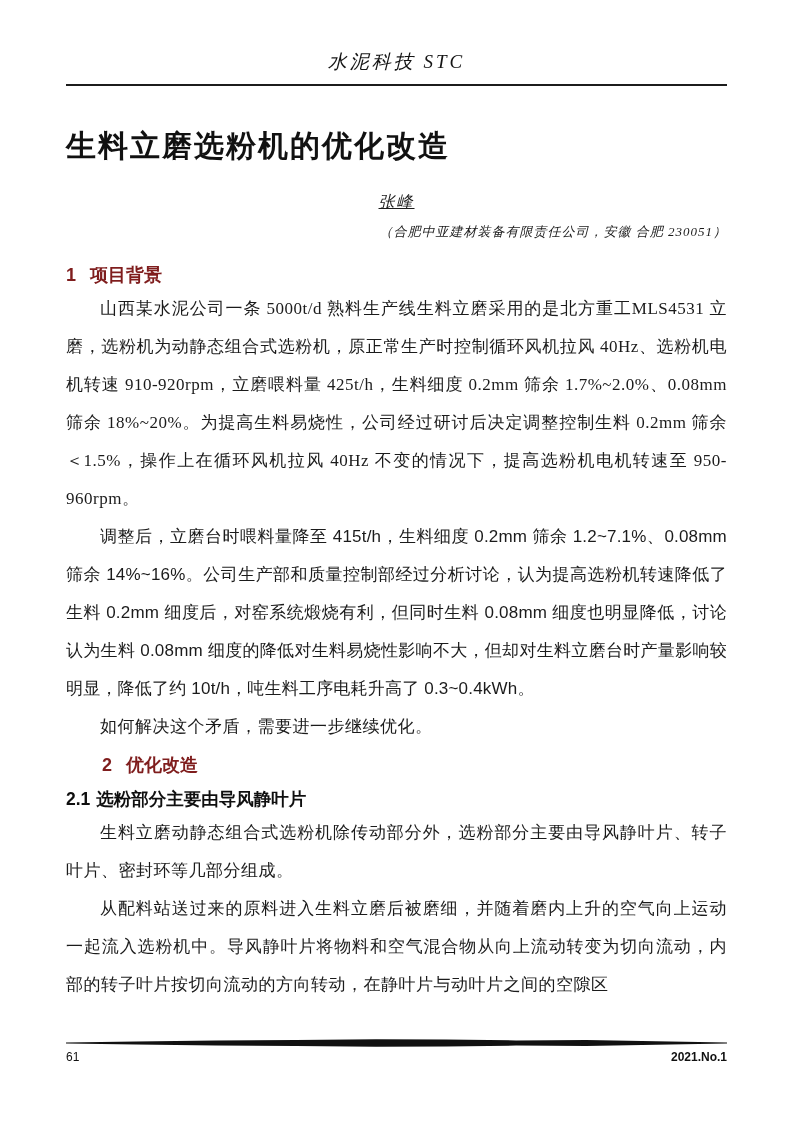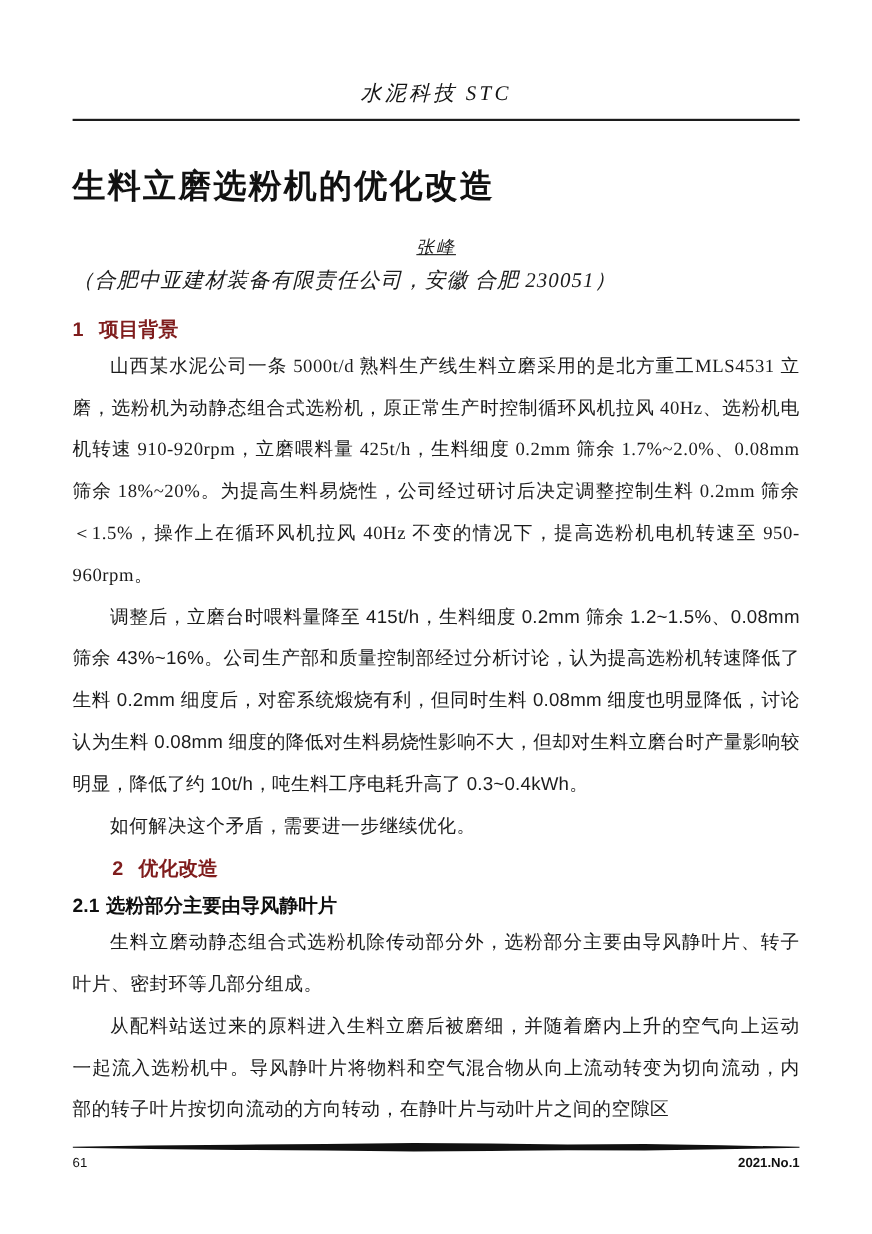--- a/index.html
+++ b/index.html
@@ -13,21 +13,21 @@
     color:#1b1b1b;
   }
   .content{
     position:absolute;
     left:66px;
     top:0;
     width:661px;
   }
   
   .journal-line{
-    padding-top:72px;
+    padding-top:48px;
     text-align:center;
     font-size:19px;
     line-height:28px;
     font-style:italic;
     letter-spacing:3px;
     font-weight:500;
     color:#141414;
   }
   .header-rule{
     margin-top:8px;
@@ -48,22 +48,22 @@
     margin-top:26px;
     text-align:center;
     font-size:16px;
     line-height:20px;
     font-style:italic;
     letter-spacing:2px;
     text-decoration:underline;
   }
   .affiliation-line{
     margin-top:10px;
-    text-align:left;
-    font-size:19px;
+    text-align:right;
+    font-size:13px;
     line-height:20px;
     font-style:italic;
     letter-spacing:1px;
   }
   
   .h-sec{
     margin-top:18px;
     font-family:"Liberation Sans", sans-serif;
     font-weight:700;
     font-size:18px;
@@ -130,21 +130,21 @@
     <div class="header-rule"></div>
 
     <div class="article-title">生料立磨选粉机的优化改造</div>
     <div class="author-line">张峰</div>
     <div class="affiliation-line">（合肥中亚建材装备有限责任公司，安徽 合肥 230051）</div>
 
     <div class="h-sec">
       <span class="sec-num">1</span><span>项目背景</span>
     </div>
     <p class="para">山西某水泥公司一条 5000t/d 熟料生产线生料立磨采用的是北方重工MLS4531 立磨，选粉机为动静态组合式选粉机，原正常生产时控制循环风机拉风 40Hz、选粉机电机转速 910-920rpm，立磨喂料量 425t/h，生料细度 0.2mm 筛余 1.7%~2.0%、0.08mm 筛余 18%~20%。为提高生料易烧性，公司经过研讨后决定调整控制生料 0.2mm 筛余＜1.5%，操作上在循环风机拉风 40Hz 不变的情况下，提高选粉机电机转速至 950-960rpm。</p>
-    <p class="para alt">调整后，立磨台时喂料量降至 415t/h，生料细度 0.2mm 筛余 1.2~1.5%、0.08mm 筛余 43%~16%。公司生产部和质量控制部经过分析讨论，认为提高选粉机转速降低了生料 0.2mm 细度后，对窑系统煅烧有利，但同时生料 0.08mm 细度也明显降低，讨论认为生料 0.08mm 细度的降低对生料易烧性影响不大，但却对生料立磨台时产量影响较明显，降低了约 10t/h，吨生料工序电耗升高了 0.3~0.4kWh。</p>
+    <p class="para alt">调整后，立磨台时喂料量降至 415t/h，生料细度 0.2mm 筛余 1.2~7.1%、0.08mm 筛余 14%~16%。公司生产部和质量控制部经过分析讨论，认为提高选粉机转速降低了生料 0.2mm 细度后，对窑系统煅烧有利，但同时生料 0.08mm 细度也明显降低，讨论认为生料 0.08mm 细度的降低对生料易烧性影响不大，但却对生料立磨台时产量影响较明显，降低了约 10t/h，吨生料工序电耗升高了 0.3~0.4kWh。</p>
     <p class="para">如何解决这个矛盾，需要进一步继续优化。</p>
 
     <div class="h-sec" style="margin-top:4px;margin-left:36px;">
       <span class="sec-num">2</span><span>优化改造</span>
     </div>
 
     <div class="h-sub">
       <span class="sec-num">2.1</span><span>选粉部分主要由导风静叶片</span>
     </div>
     <p class="para">生料立磨动静态组合式选粉机除传动部分外，选粉部分主要由导风静叶片、转子叶片、密封环等几部分组成。</p>

